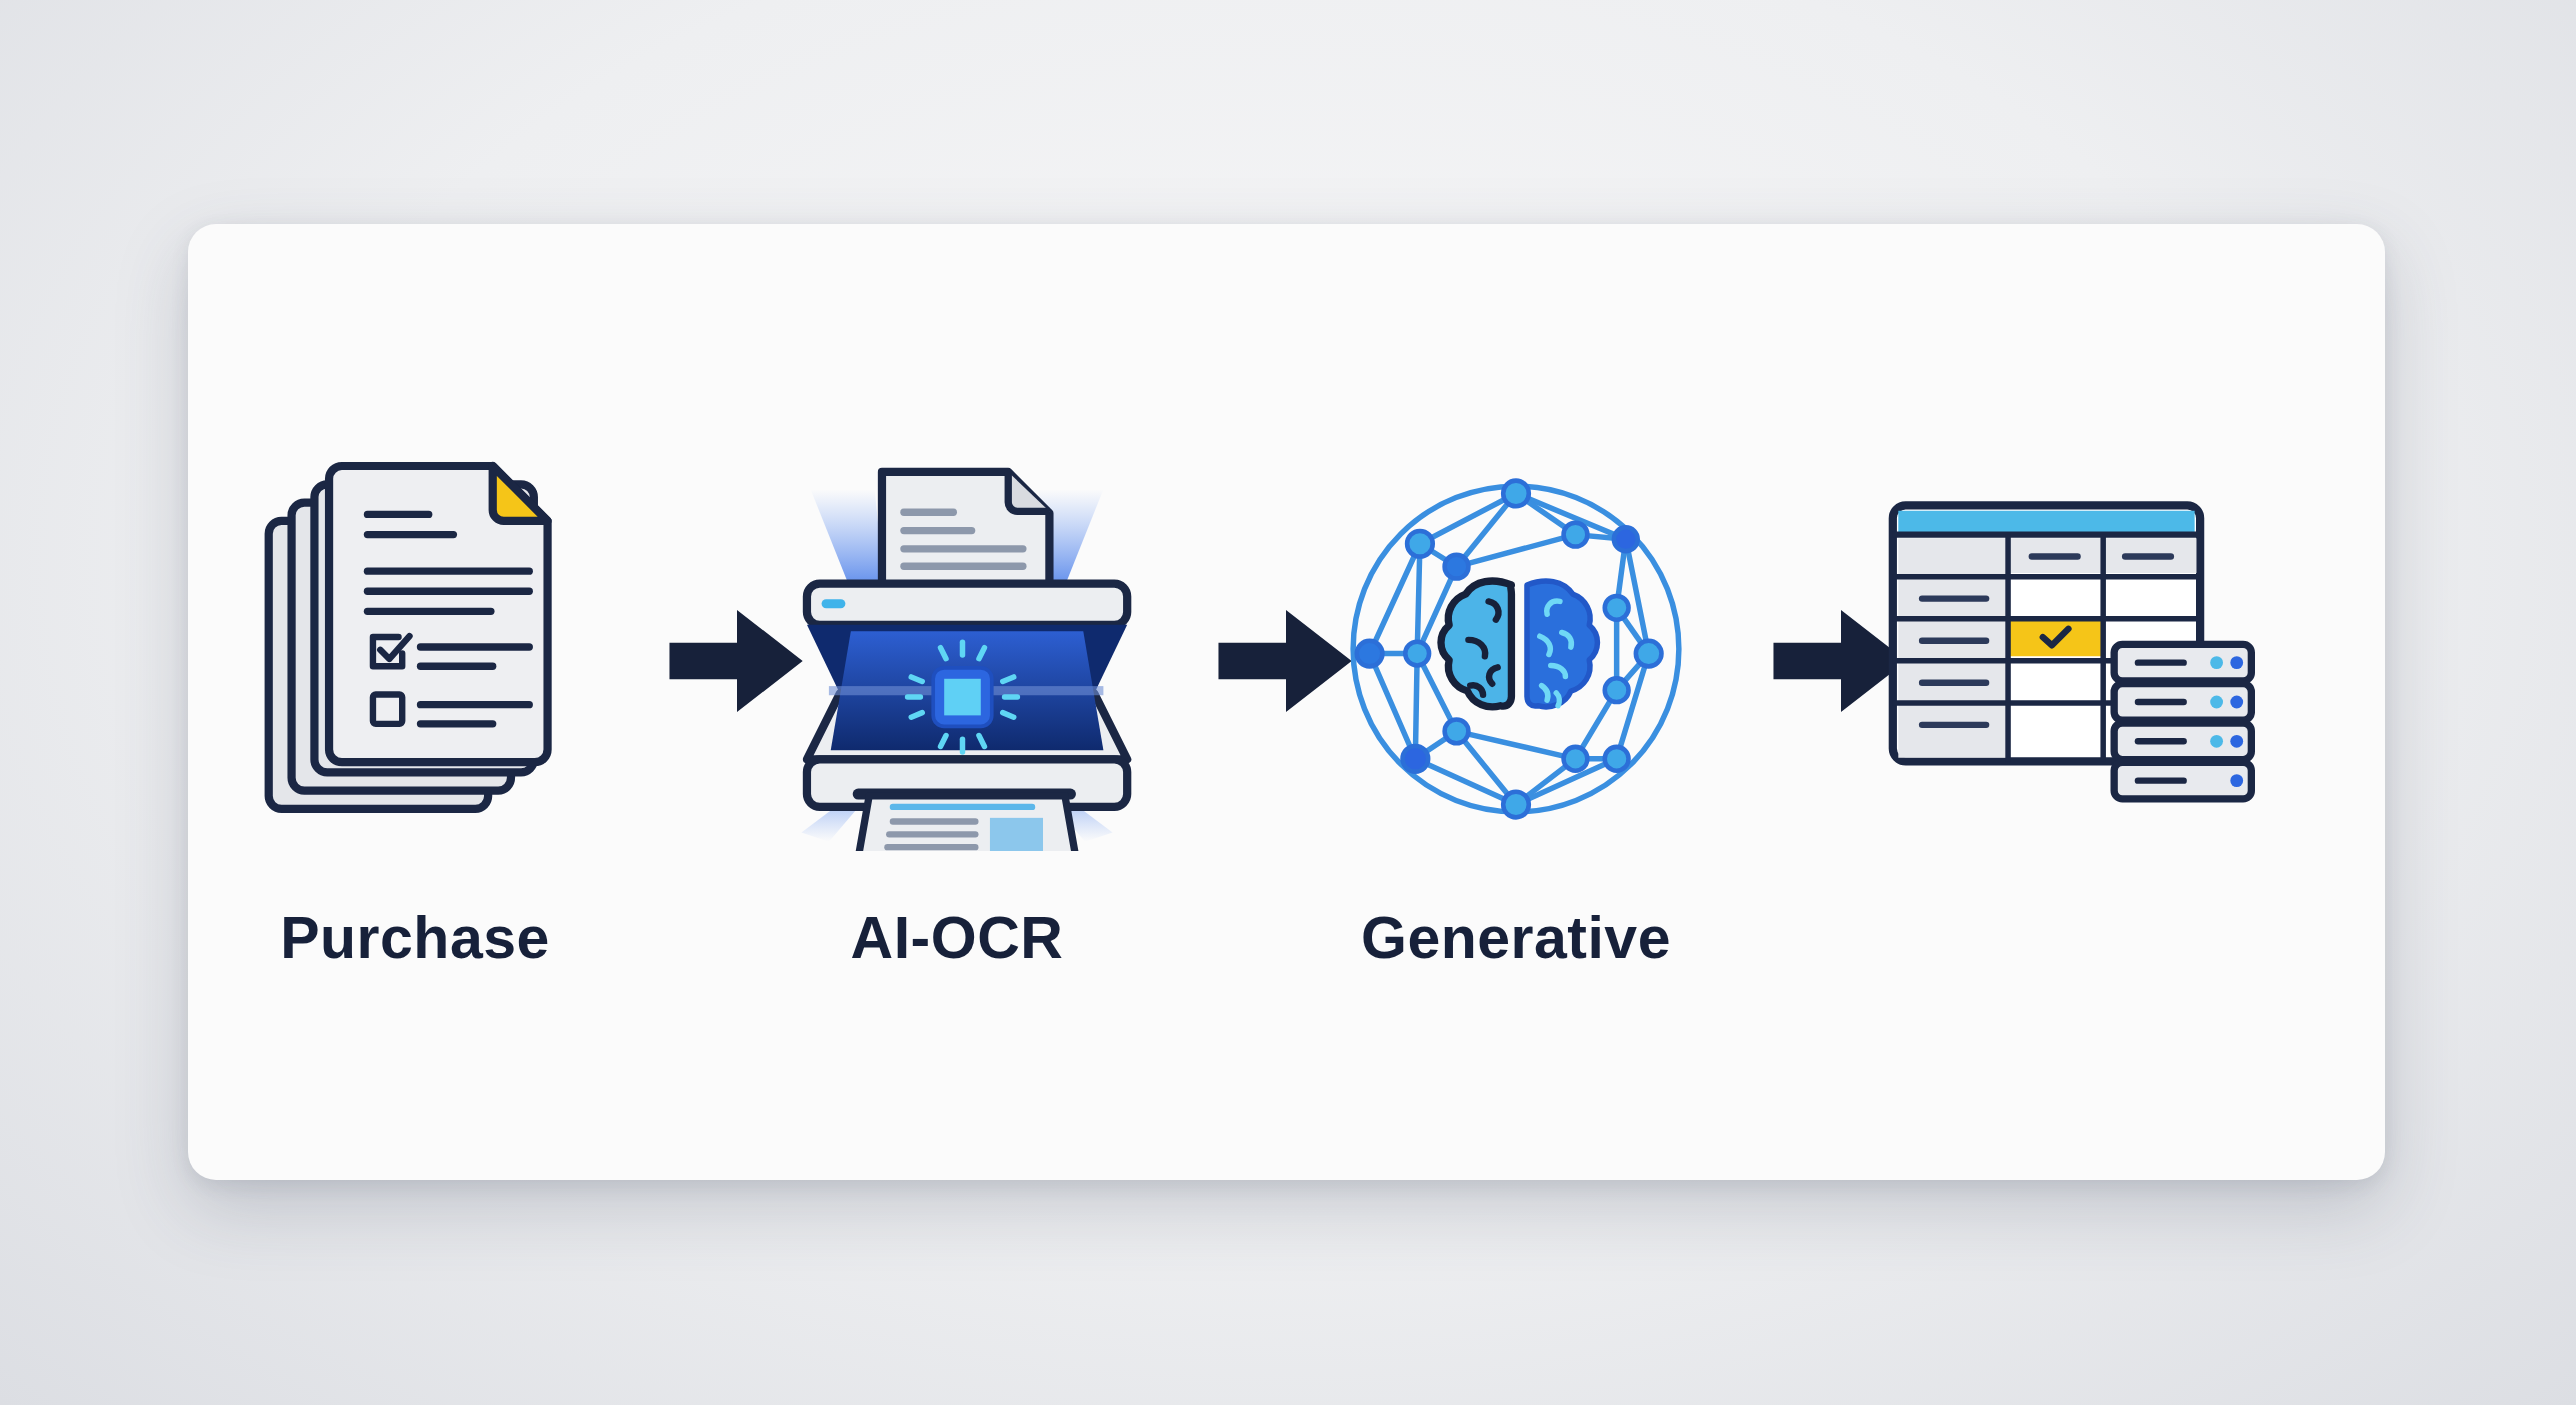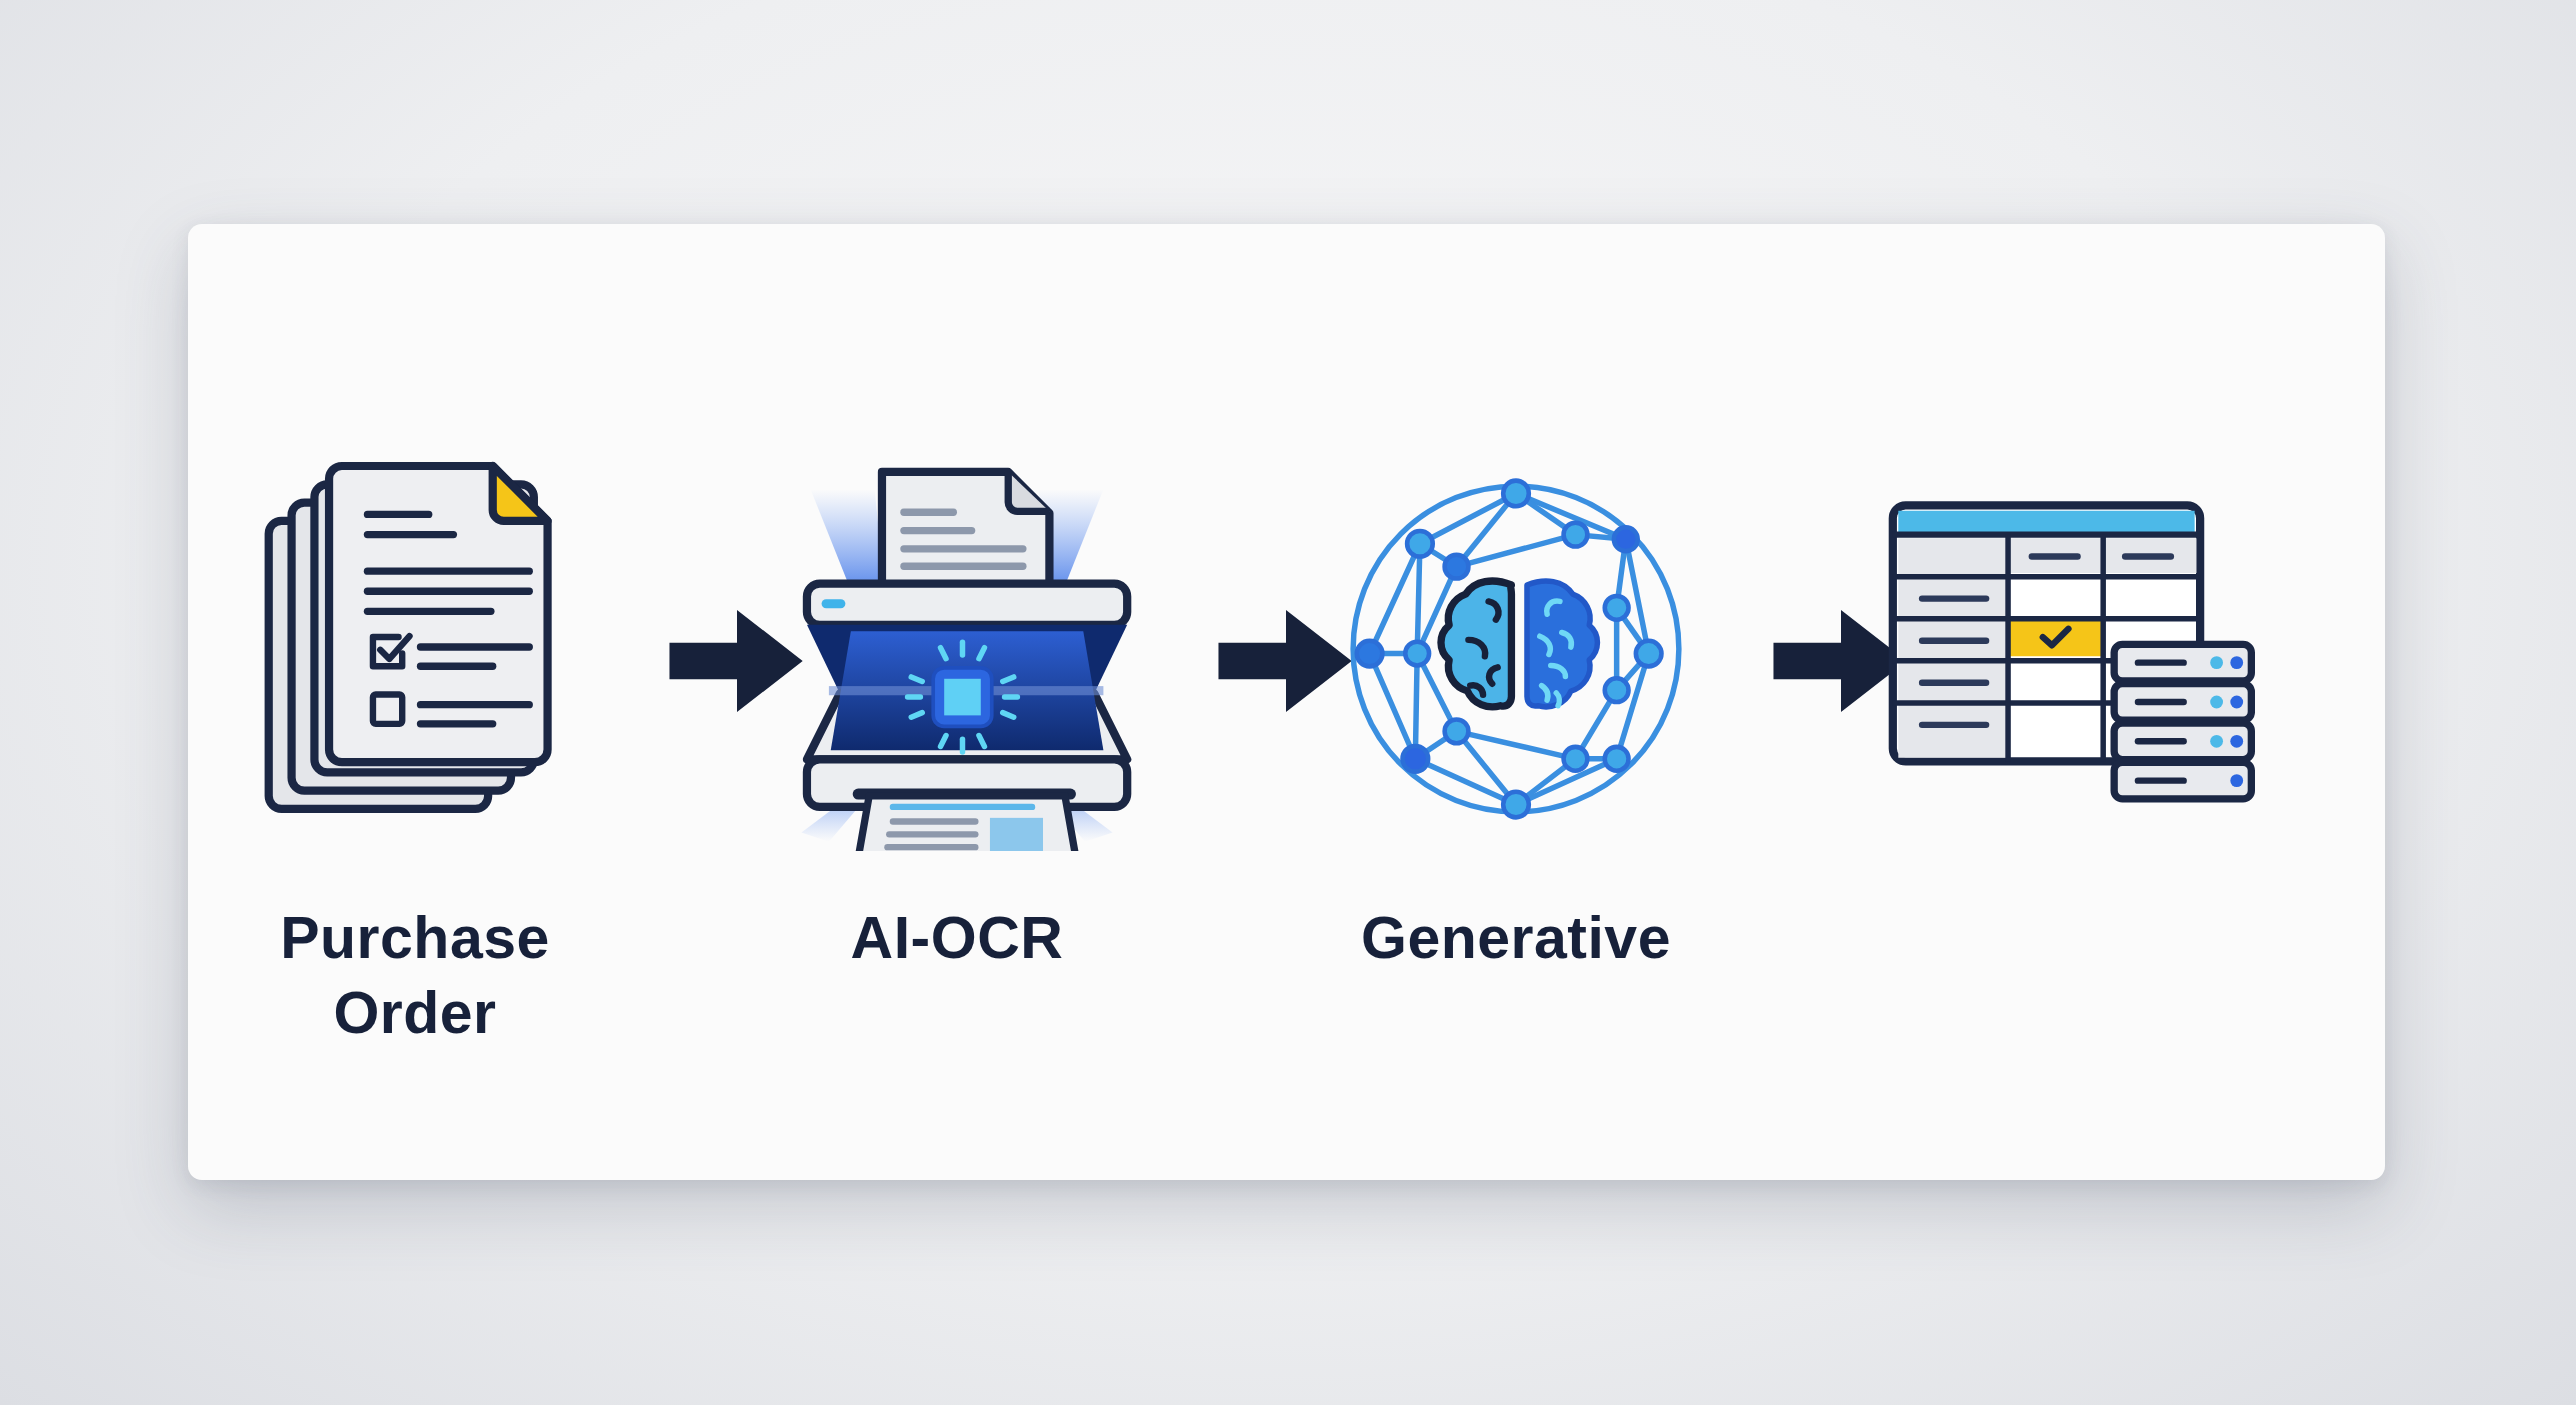--- a/index.html
+++ b/index.html
@@ -4,21 +4,21 @@
 <style>
   html, body { margin:0; padding:0; }
   body {
     width:2576px; height:1405px; overflow:hidden;
     background: radial-gradient(ellipse at 50% 40%, #f7f7f8 0%, #eeeff1 55%, #dcdee3 100%);
     font-family: "Liberation Sans", "DejaVu Sans", sans-serif;
     position:relative;
   }
   .card {
     position:absolute; left:188px; top:224px; width:2197px; height:956px;
-    background:#fbfbfb; border-radius:14px;
+    background:#fbfbfb; border-radius:28px;
     box-shadow: 0 27.4px 73px rgba(60,70,90,0.22), 0 5.5px 18.3px rgba(60,70,90,0.10);
   }
   .step { position:absolute; top:0; width:476px; height:956px; }
   .step .icon { position:absolute; left:50%; transform:translateX(-50%); top:210px; }
   .step .label {
     position:absolute; left:0; right:0; top:677px; text-align:center;
     font-weight:700; font-size:59px; line-height:75px; color:#17213a;
     letter-spacing:0.5px;
   }
   .arrow { position:absolute; top:382px; }
@@ -51,21 +51,20 @@
         </g>
         <g stroke="#1b2744" stroke-width="7" fill="none" stroke-linejoin="round" stroke-linecap="round">
           <path d="M152 222 h-28 v32 h32 v-14"></path>
           <path d="M132 236 l10 10 l22 -25"></path>
           <rect x="124" y="285" width="32" height="32" rx="3"></rect>
         </g>
       </svg>
     </div>
     <div class="label">
       <div>Purchase</div>
-      <div>Order</div>
     </div>
   </div>
 
   <div class="arrow" style="left:476px">
     <svg width="146" height="110" viewBox="0 0 160 120">
         <polygon points="6,40 80,40 80,4 152,60 80,116 80,80 6,80" fill="#17213a"></polygon>
       </svg>
   </div>
 
   <div class="step" style="left:531px">

